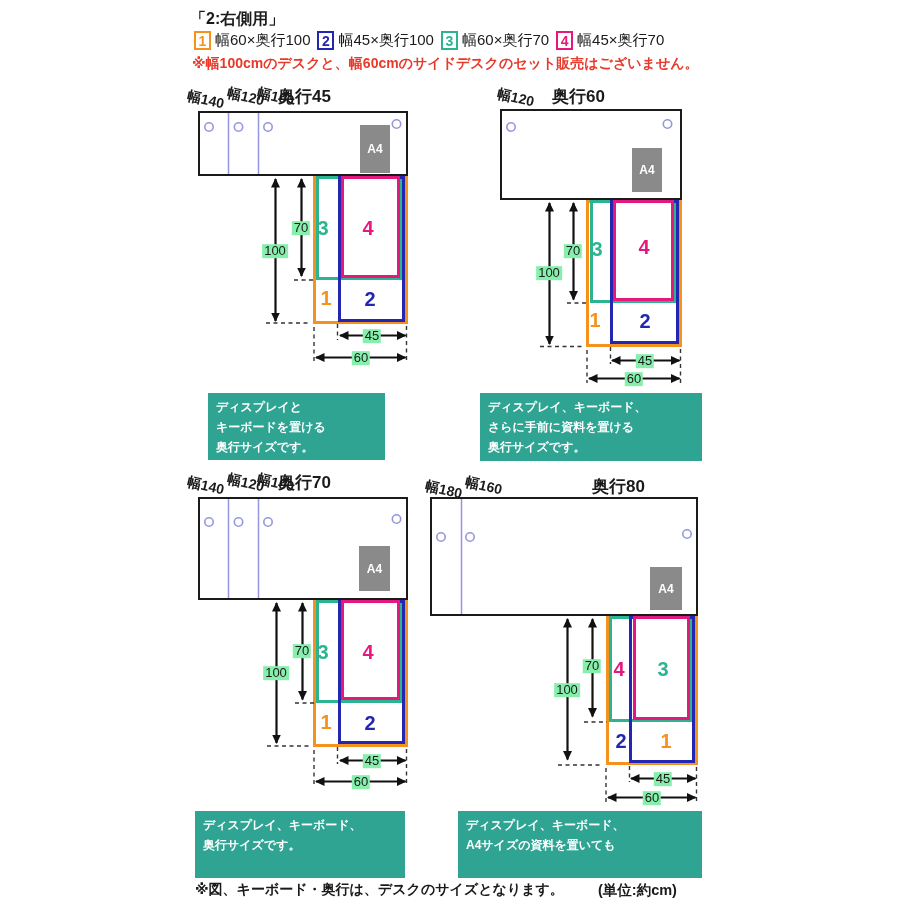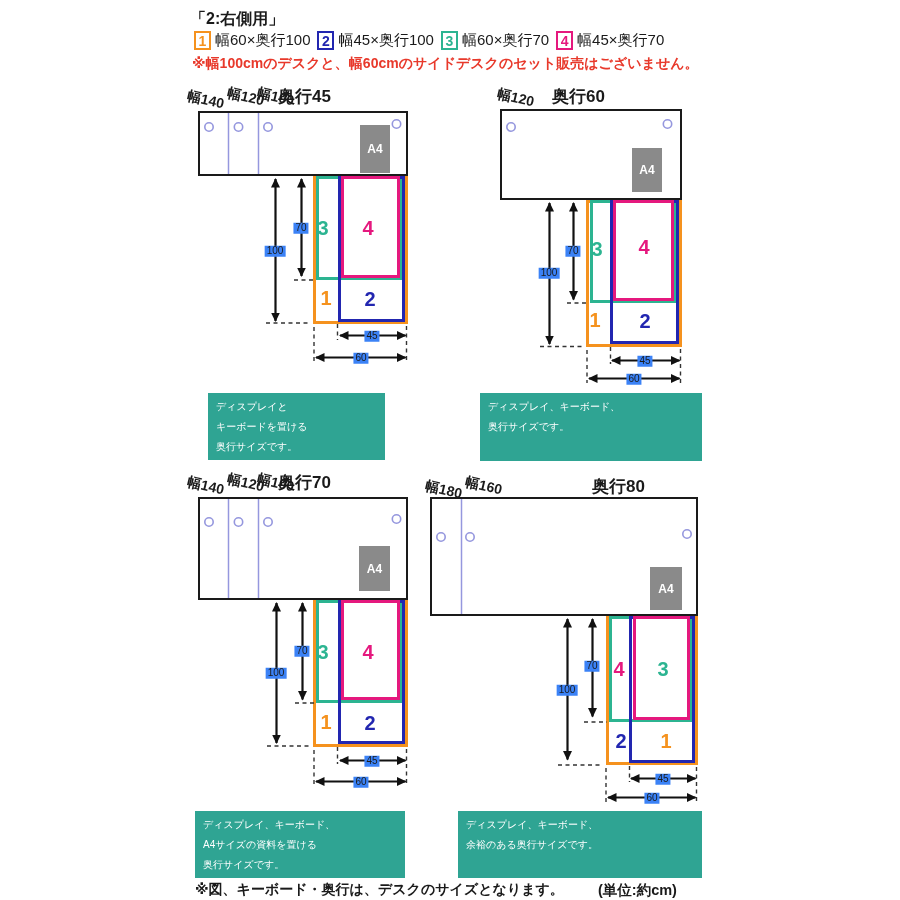--- a/index.html
+++ b/index.html
@@ -20,25 +20,25 @@
   .legend{position:absolute;left:194px;top:31px;display:flex;align-items:center;gap:7px;font-size:15px}
   .lgi{display:flex;align-items:center;gap:4px}
   .lbox{width:17px;height:19px;border:2px solid;display:flex;align-items:center;justify-content:center;
         font-size:14px;font-weight:bold;background:#fff;line-height:1}
   .red-note{position:absolute;left:192px;top:55px;font-size:14px;font-weight:bold;color:var(--red);white-space:nowrap}
   .desk{position:absolute;border:2.5px solid var(--ink);background:#fff}
   .srect{position:absolute;border:3px solid;background:transparent}
   .a4{position:absolute;background:var(--gray);color:#fff;font-weight:bold;font-size:12px;
       display:flex;align-items:center;justify-content:center;line-height:1}
   .numlab{position:absolute;font-size:20px;font-weight:bold;line-height:1;transform:translate(-50%,-50%)}
-  .dimlab{position:absolute;font-size:10px;line-height:1.05;background:#3b82f6;padding:0 2px;transform:translate(-50%,-50%)}
+  .dimlab{position:absolute;font-size:13px;line-height:1.05;background:#86efac;padding:0 2px;transform:translate(-50%,-50%)}
   .wlab{position:absolute;font-size:14px;font-weight:bold;white-space:nowrap;line-height:1;
         transform:rotate(13deg);transform-origin:0 100%}
   .dtitle{position:absolute;width:130px;font-size:17px;font-weight:bold;line-height:1}
-  .callout{position:absolute;background:var(--teal);color:#fff;font-weight:normal;font-size:10px;
+  .callout{position:absolute;background:var(--teal);color:#fff;font-weight:bold;font-size:12px;
            line-height:20px;padding:4px 8px;white-space:nowrap}
   .footer-note{position:absolute;left:195px;top:881px;font-size:14px;font-weight:bold}
   .footer-unit{position:absolute;left:598px;top:881px;font-size:14.5px;font-weight:bold}
   .c1{color:var(--o)} .c2{color:var(--b)} .c3{color:var(--g)} .c4{color:var(--m)}
   .b1{border-color:var(--o)} .b2{border-color:var(--b)} .b3{border-color:var(--g)} .b4{border-color:var(--m)}
   svg.overlay{position:absolute;left:0;top:0;pointer-events:none}
 </style>
 </head>
 <body>
 
@@ -218,26 +218,26 @@
 <span class="dimlab" style="left:663px;top:779px">45</span>
 <span class="dimlab" style="left:652px;top:798px">60</span>
 
 <div class="callout" style="left:208px;top:393px;width:177px;height:67px">
   <div>ディスプレイと</div>
   <div>キーボードを置ける</div>
   <div>奥行サイズです。</div>
 </div>
 <div class="callout" style="left:480px;top:393px;width:222px;height:68px">
   <div>ディスプレイ、キーボード、</div>
+  <div>さらに手前に資料を置ける</div>
   <div>奥行サイズです。</div>
 </div>
 <div class="callout" style="left:195px;top:811px;width:210px;height:67px">
   <div>ディスプレイ、キーボード、</div>
-  <div>A4サイズの資料を置ける</div>
   <div>奥行サイズです。</div>
 </div>
 <div class="callout" style="left:458px;top:811px;width:244px;height:67px">
   <div>ディスプレイ、キーボード、</div>
-  <div>余裕のある奥行サイズです。</div>
+  <div>A4サイズの資料を置いても</div>
 </div>
 
 <div class="footer-note">※図、キーボード・奥行は、デスクのサイズとなります。</div>
 <div class="footer-unit">(単位:約cm)</div>
 
 </body></html>

